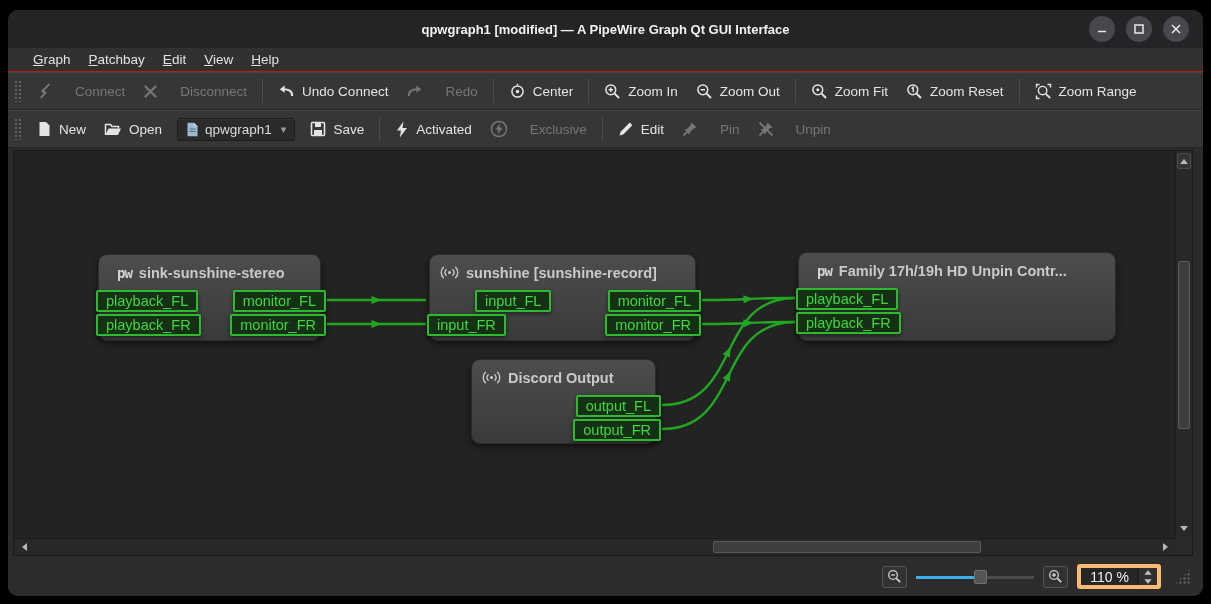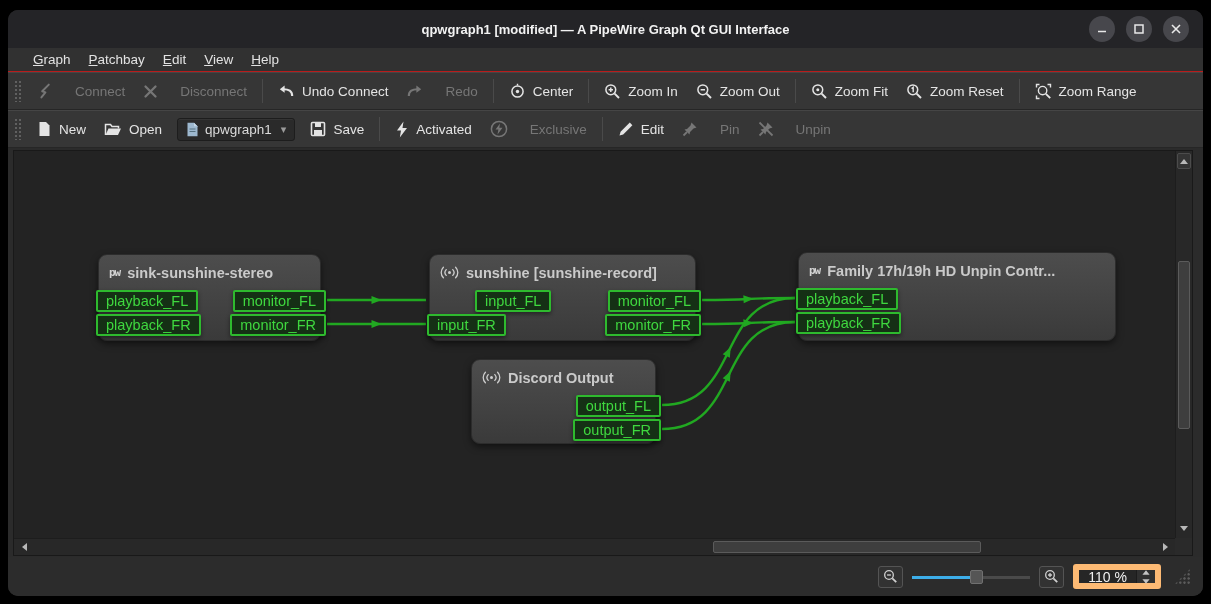--- a/index.html
+++ b/index.html
@@ -44,22 +44,22 @@
   .graph-widget{position:absolute;left:5px;top:2px;right:10px;bottom:1px;background:#232323;
                 border:1px solid #191919;}
   .canvas{position:absolute;left:0;top:0;right:17px;bottom:17px;overflow:hidden;}
   #wires{position:absolute;left:0;top:0;}
 
   .node{position:absolute;border-radius:9px;border:1px solid #2c2c2c;
         background:linear-gradient(#4d4d4d,#3a3a3a);
         box-shadow:0 3px 7px rgba(0,0,0,0.5);}
   .node-header{display:flex;align-items:center;gap:7px;padding:7px 10px 0 10px;height:28px;}
   .node-title{color:#cacaca;font-weight:bold;font-size:14.5px;white-space:nowrap;overflow:hidden;}
-  .pw-ico{color:#d4d4d4;font-weight:bold;font-size:11px;letter-spacing:-1px;
-          font-family:"DejaVu Sans Mono",monospace;}
+  .pw-ico{color:#d4d4d4;font-weight:bold;font-size:14px;letter-spacing:-1px;
+          font-family:"DejaVu Sans Mono",monospace;margin-left:8px;}
   .port{position:absolute;height:22px;border:2px solid #2eba2e;border-radius:2px;
         background:#153015;color:#3fd83f;font-size:14.5px;line-height:18px;padding:0 8px;
         white-space:nowrap;box-shadow:0 2px 4px rgba(0,0,0,0.45);}
   .port.left{left:-3px;}
   .port.right{right:-6px;}
 
   
   .vscroll{position:absolute;top:0;right:0;bottom:17px;width:17px;background:#282828;
            border-left:1px solid #1d1d1d;}
   .hscroll{position:absolute;left:0;bottom:0;right:17px;height:17px;background:#282828;
@@ -77,21 +77,21 @@
   
   .statusbar{height:39px;flex:none;background:#2c2c2c;display:flex;align-items:center;
              justify-content:flex-end;padding-right:12px;gap:9px;}
   .sb-btn{width:25px;height:22px;background:#323232;border:1px solid #545454;border-radius:3px;
           display:flex;align-items:center;justify-content:center;color:#cfcfcf;}
   .slider{position:relative;width:118px;height:20px;}
   .slider-track{position:absolute;left:0;right:0;top:9px;height:3px;background:#4a4a4a;}
   .slider-fill{position:absolute;left:0;top:9px;height:3px;background:#3daee9;}
   .slider-handle{position:absolute;top:3px;width:13px;height:14px;background:#555;
                  border:1px solid #707070;border-radius:2px;}
-  .spinbox{display:flex;align-items:center;height:25px;background:#262626;border:6px solid #fdba74;
+  .spinbox{display:flex;align-items:flex-end;height:25px;background:#262626;border:4px solid #fdba74;
            border-radius:3px;padding-left:9px;color:#f0f0f0;font-size:14px;}
   .spin-arrows{display:flex;flex-direction:column;gap:4px;margin-left:9px;padding:0 5px;
                border-left:1px solid #1c1c1c;height:100%;justify-content:center;background:#303030;}
   .spin-arrows .tri.up{border-bottom-color:#c4c4c4;transform:scale(0.9);}
   .spin-arrows .tri.down{border-top-color:#c4c4c4;transform:scale(0.9);}
   .grip{width:17px;height:17px;margin-left:4px;
         background-image:radial-gradient(#5c5c5c 1px,transparent 1.3px);background-size:4.2px 4.2px;
         clip-path:polygon(100% 0,100% 100%,0 100%);}
 </style>
 </head>

